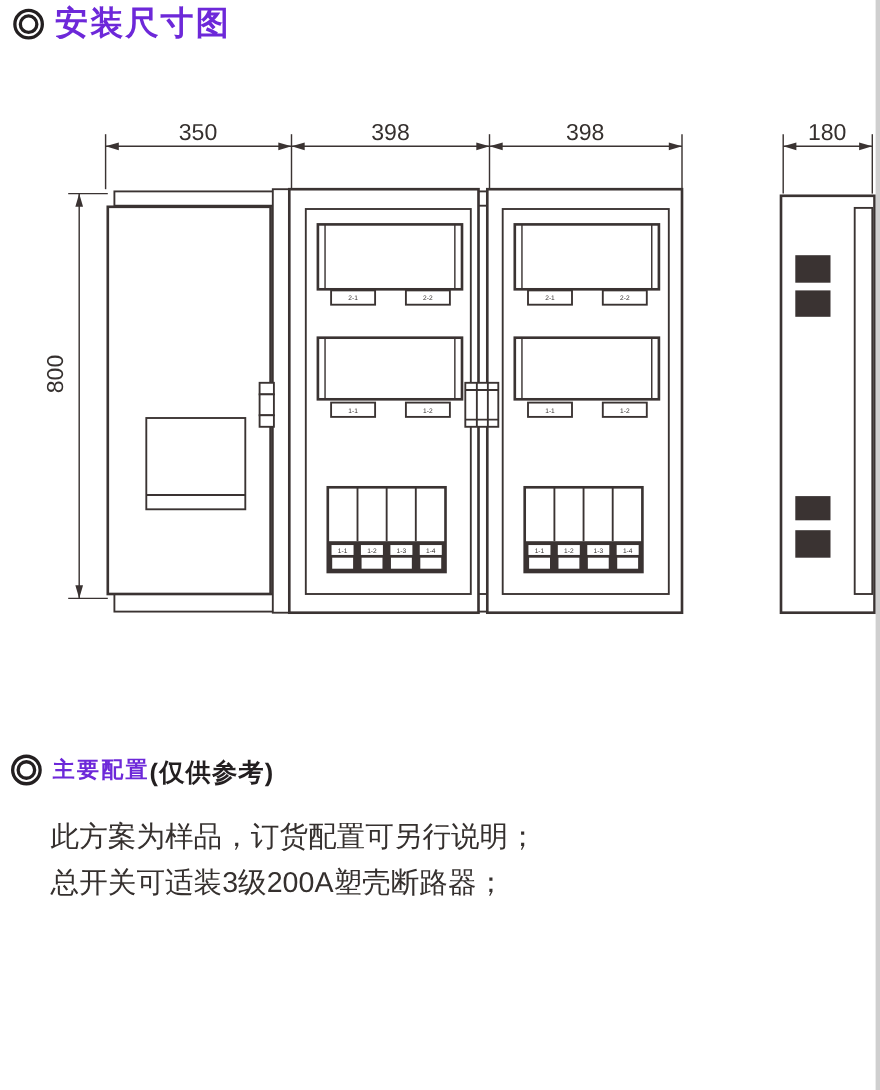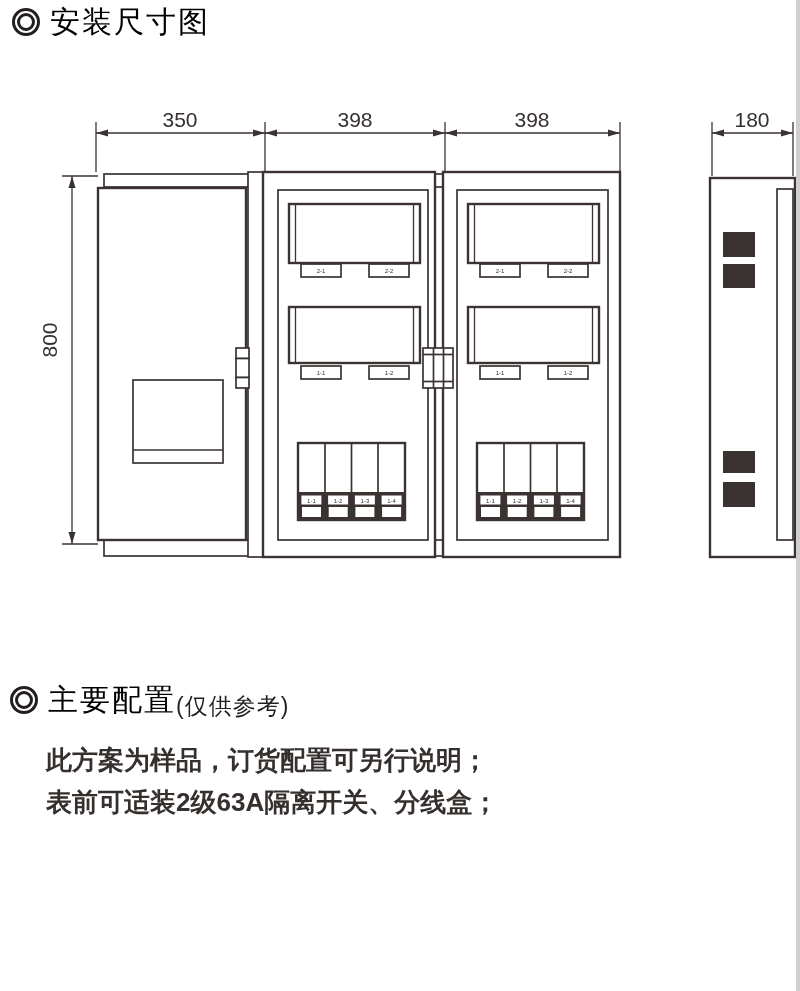--- a/index.html
+++ b/index.html
@@ -10,41 +10,41 @@
   }
   .sec-head{position:absolute;display:flex;align-items:flex-start;gap:10px;}
   .dbl-circle{
     width:22px;height:22px;border:3.5px solid #231f20;border-radius:50%;
     position:relative;flex:0 0 auto;margin-top:3px;
   }
   .dbl-circle::after{
     content:"";position:absolute;inset:2px;border:3px solid #231f20;border-radius:50%;
   }
   .sec-head h1,.sec-head h2{
-    margin:0;color:#000000;font-weight:400;letter-spacing:2px;line-height:1.15;
+    margin:0;color:#6d28d9;font-weight:700;letter-spacing:2px;line-height:1.15;
   }
   #head-install{left:12px;top:5px;}
   #head-install h1{font-size:30px;}
   #head-config{left:10px;top:683px;}
-  #head-config h2{font-size:30px;display:inline;}
-  .sub{font-size:23px;font-weight:400;color:#231f20;position:relative;top:4px;letter-spacing:1px;}
+  #head-config h2{font-size:20px;display:inline;}
+  .sub{font-size:23px;font-weight:700;color:#231f20;position:relative;top:4px;letter-spacing:1px;}
   #diagram-svg{position:absolute;left:0;top:0;}
   #diagram-svg text{font-family:"Liberation Sans","DejaVu Sans",sans-serif;fill:#35302e;}
   .s2{stroke:#3a3332;stroke-width:2.4;fill:none;}
   .s2w{stroke:#3a3332;stroke-width:2.4;fill:#ffffff;}
   .s1{stroke:#3a3332;stroke-width:1.7;fill:none;}
   .s1w{stroke:#3a3332;stroke-width:1.7;fill:#ffffff;}
   .thin{stroke:#3a3332;stroke-width:1.3;fill:none;}
   .dark{fill:#3a3332;stroke:none;}
   .arr{fill:#3a3332;stroke:none;}
   text.dim{font-size:21px;}
   text.dimv{font-size:21px;}
   text.tiny{font-size:6px;}
   #notes{position:absolute;left:46px;top:740px;width:700px;}
-  #notes p{margin:0;font-size:26px;line-height:41.5px;color:#35302e;font-weight:700;}
+  #notes p{margin:0;font-size:26px;line-height:41.5px;color:#35302e;font-weight:400;}
   #scan-edge{position:absolute;right:0;top:0;width:4px;height:991px;background:#cfcfcf;}
 </style>
 </head>
 <body>
 
 <div class="sec-head" id="head-install">
   <span class="dbl-circle"></span>
   <h1>安装尺寸图</h1>
 </div>
 
@@ -206,16 +206,16 @@
 
 <div class="sec-head" id="head-config">
   <span class="dbl-circle"></span>
   <div>
     <h2>主要配置</h2><span class="sub">(仅供参考)</span>
   </div>
 </div>
 
 <div id="notes">
   <p>此方案为样品，订货配置可另行说明；</p>
-  <p>表前可适装2级63A隔离开关、分线盒；</p>
+  <p>总开关可适装3级200A塑壳断路器；</p>
 </div>
 
 <div id="scan-edge"></div>
 
 </body></html>

